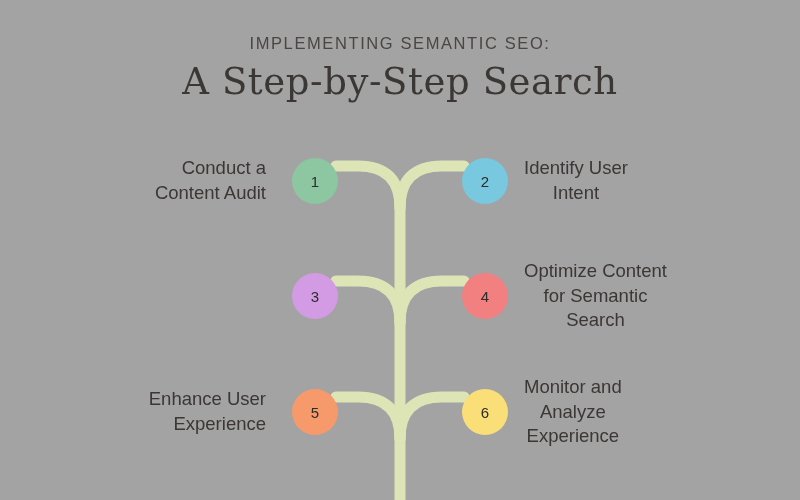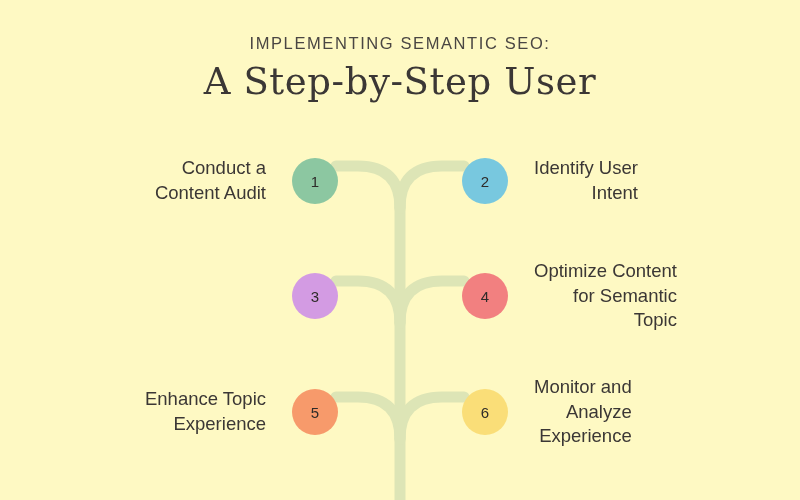--- a/index.html
+++ b/index.html
@@ -95,37 +95,37 @@
     line-height: 1.33;
     color: #3b3735;
     font-weight: 400;
     white-space: pre-line;
   }
   .step.left .step-label {
     text-align: right;
     margin-right: 26px;
   }
   .step.right .step-label {
-    text-align: right;
-    margin-left: 26px;
+    text-align: center;
+    margin-left: 16px;
   }
 
   
   .row1 { top: 158px; }
   .row2 { top: 273px; }
   .row3 { top: 389px; }
 </style>
 </head>
 <body style="background: rgb(253, 241, 236);">
 
-<div id="canvas" style="background: #fef9c3;">
+<div id="canvas" style="background: #a3a3a3;">
 
   <div class="title-block">
     <div class="eyebrow" style="color: rgb(74, 70, 67);">IMPLEMENTING SEMANTIC SEO:</div>
-    <div class="headline" style="color: rgb(59, 55, 53);">A Step-by-Step User</div>
+    <div class="headline" style="color: rgb(59, 55, 53);">A Step-by-Step Search</div>
   </div>
 
   <svg id="branches" viewBox="0 0 800 500">
     <g fill="none" stroke-linecap="round">
 
       <path d="M 400 196 L 400 500" stroke-width="11" stroke="#dde5b6"></path>
 
       <path d="M 336 166 L 358 166 Q 400 166 400 208" stroke-width="11" stroke="#dde5b6"></path>
       <path d="M 464 166 L 442 166 Q 400 166 400 208" stroke-width="11" stroke="#dde5b6"></path>
 
@@ -158,25 +158,25 @@
       <span>3</span>
     </div>
   </div>
 
   <div class="step right row2">
     <div class="node" style="background: rgb(242, 128, 128);">
       <span>4</span>
     </div>
     <div class="step-label">Optimize Content
 for Semantic
-Topic</div>
+Search</div>
   </div>
 
   <div class="step left row3">
-    <div class="step-label">Enhance Topic
+    <div class="step-label">Enhance User
 Experience</div>
     <div class="node" style="background: rgb(247, 154, 107);">
       <span>5</span>
     </div>
   </div>
 
   <div class="step right row3">
     <div class="node" style="background: rgb(250, 222, 120);">
       <span>6</span>
     </div>

